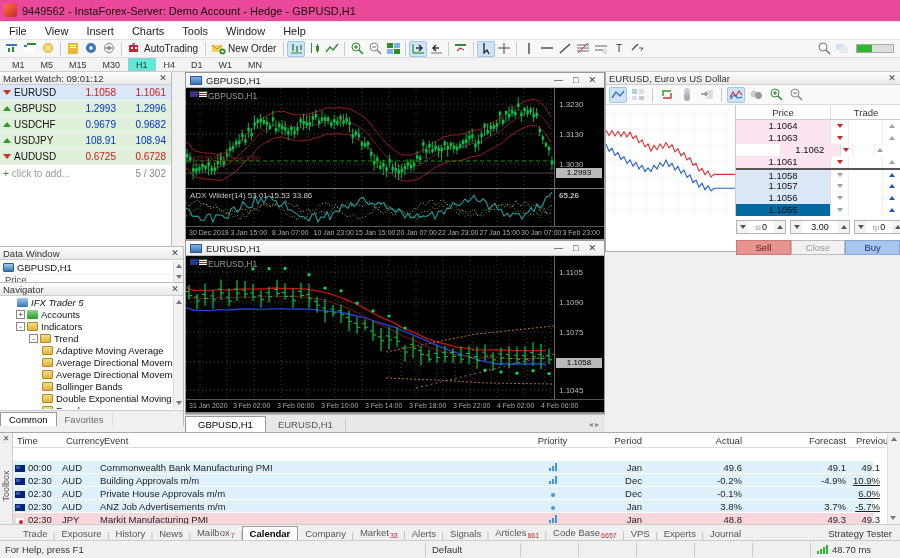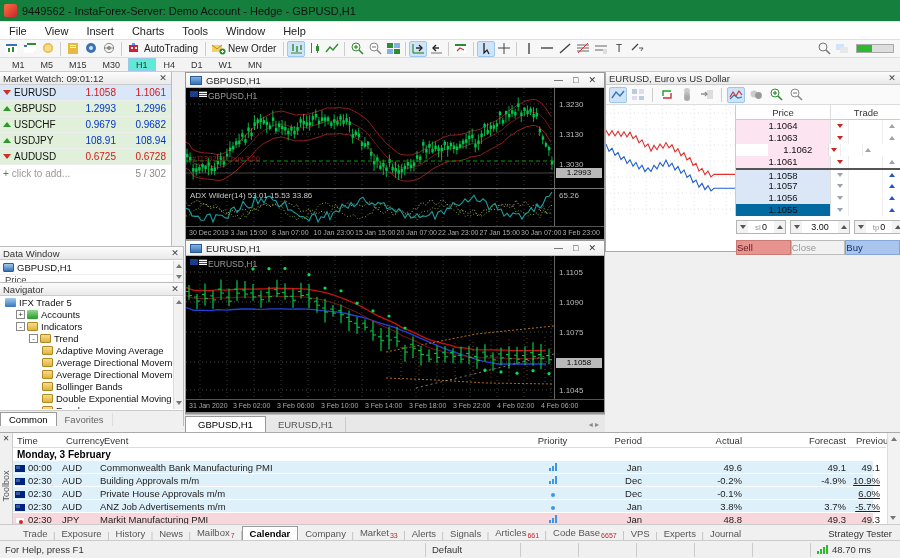--- a/index.html
+++ b/index.html
@@ -2,21 +2,21 @@
 <html><head>
 <meta charset="utf-8">
 <style>
   * { margin:0; padding:0; box-sizing:border-box; }
   html,body { width:900px; height:558px; overflow:hidden; background:#f0f0f0;
     font-family:"Liberation Sans", sans-serif; font-size:11px; color:#222; }
   .abs { position:absolute; }
   #root { position:relative; width:900px; height:558px; background:#f0f0f0; }
 
   
-  #titlebar { left:0; top:0; width:900px; height:22px; background:#15803d; border-bottom:1px solid #e5e5e5;
+  #titlebar { left:0; top:0; width:900px; height:22px; background:#ec4899; border-bottom:1px solid #e5e5e5;
     display:flex; align-items:center; padding-left:4px; }
   #app-logo { width:13px; height:13px; background:linear-gradient(135deg,#ff7043,#c62828); border-radius:2px; margin-right:5px; }
   #titlebar span { font-size:11px; color:#111; }
   #menubar { left:0; top:22px; width:900px; height:18px; background:#fff; border-bottom:1px solid #e0e0e0;
     display:flex; align-items:center; }
   .menu-item { padding:2px 9px; color:#222; cursor:default; }
   #toolbar { left:0; top:40px; width:900px; height:18px; background:#f7f7f7; border-bottom:1px solid #ddd;
     display:flex; align-items:center; padding-left:3px; }
   .tb-group { display:flex; align-items:center; }
   .tb-sep { width:1px; height:14px; background:#ccc; margin:0 3px; }
@@ -91,21 +91,21 @@
   .lrow { position:absolute; display:flex; height:12px; font-size:9.5px; }
   .lp { width:95px; text-align:center; line-height:12px; color:#111; border-right:1px solid #e0e0e0; }
   .lbtn { width:18px; display:flex; align-items:center; justify-content:center; border-right:1px solid #eee; background:#fff; }
   .ltr { width:34px; background:#fff; border-right:1px solid #eee; }
   .controls { position:absolute; display:flex; gap:4px; align-items:center; }
   .spin { display:flex; align-items:center; border:1px solid #b5b5b5; background:#fff; height:14px; }
   .spin .sb { width:11px; height:100%; display:flex; align-items:center; justify-content:center; background:#f2f2f2; }
   .spin .sv { min-width:26px; text-align:center; font-size:9px; color:#111; padding:0 2px; }
   .spin .pfx { color:#999; font-size:8px; margin-right:1px; }
   .tbtns { position:absolute; display:flex; height:15px; }
-  .tbtn { flex:1; font-size:9.5px; text-align:left; line-height:14px; border:1px solid #bbb; }
+  .tbtn { flex:1; font-size:9.5px; text-align:center; line-height:14px; border:1px solid #bbb; }
   .tbtn.sell { background:#e79490; border-color:#c97a72; color:#5c1b1b; }
   .tbtn.closeg { background:#f1f1f1; color:#999; }
   .tbtn.buy { background:#a9c5ee; border-color:#86a6d8; color:#15316b; }
 
   
   #toolbox { left:0; top:432px; width:900px; height:92px; background:#fff; border-top:1px solid #aaa; }
   #tbx-strip { position:absolute; left:0; top:0; width:13px; height:92px; background:#f0f0f0; border-right:1px solid #ccc; }
   #tbx-x { font-size:8px; color:#444; text-align:center; padding-top:1px; }
   #tbx-vlabel { position:absolute; left:-14px; top:48px; transform:rotate(-90deg); transform-origin:center; font-size:9px; color:#555; width:40px; text-align:center; }
   .cal-hdr { position:absolute; top:0; height:15px; font-size:9.5px; color:#333; padding:2px 4px 0 4px; border-bottom:1px solid #ddd; }
@@ -472,21 +472,21 @@
         </div>
     </div>
   </div>
 
   <div id="nav" class="abs">
     <div class="panel-hdr">
       <span>Navigator</span>
       <span class="x">✕</span>
     </div>
     <div id="nav-tree" style="position:relative;height:113px;overflow:hidden;">
-        <div class="tree-row" style="padding-left: 5px;">
+        <div class="tree-row" style="padding-left: 17px; font-style: italic;">
           <span class="ticon" style="background: linear-gradient(rgb(158, 203, 240), rgb(58, 114, 180));"></span>
           <span>IFX Trader 5</span>
         </div>
         <div class="tree-row" style="padding-left: 16px;">
           <span class="exp">+</span>
           <span class="ticon" style="background: linear-gradient(rgb(140, 217, 140), rgb(42, 154, 42));"></span>
           <span>Accounts</span>
         </div>
         <div class="tree-row" style="padding-left: 16px;">
           <span class="exp">-</span>
@@ -831,21 +831,21 @@
           <line x1="230" y1="0" x2="230" y2="37" stroke="#3a3a3a" stroke-width="1" stroke-dasharray="1,3"></line>
           <line x1="257" y1="0" x2="257" y2="37" stroke="#3a3a3a" stroke-width="1" stroke-dasharray="1,3"></line>
           <line x1="284" y1="0" x2="284" y2="37" stroke="#3a3a3a" stroke-width="1" stroke-dasharray="1,3"></line>
           <line x1="311" y1="0" x2="311" y2="37" stroke="#3a3a3a" stroke-width="1" stroke-dasharray="1,3"></line>
           <line x1="338" y1="0" x2="338" y2="37" stroke="#3a3a3a" stroke-width="1" stroke-dasharray="1,3"></line>
           <line x1="365" y1="0" x2="365" y2="37" stroke="#3a3a3a" stroke-width="1" stroke-dasharray="1,3"></line>
           <polyline points="0.0,27.0 3.0,26.2 6.0,23.6 9.0,20.5 12.0,19.8 15.0,16.9 18.0,14.1 21.0,17.0 24.0,17.4 27.0,17.3 30.0,15.4 33.0,19.1 36.0,23.0 39.0,20.0 42.0,25.7 45.0,24.9 48.0,28.4 51.0,25.8 54.0,30.7 57.0,24.7 60.0,29.0 63.0,23.3 66.0,22.0 69.0,18.7 72.0,21.9 75.0,16.2 78.0,15.1 81.0,16.7 84.0,16.5 87.0,15.7 90.0,14.9 93.0,19.4 96.0,16.9 99.0,23.9 102.0,25.5 105.0,28.7 108.0,26.8 111.0,31.2 114.0,27.2 117.0,29.9 120.0,29.0 123.0,24.1 126.0,20.9 129.0,22.9 132.0,17.6 135.0,14.5 138.0,14.3 141.0,13.5 144.0,17.1 147.0,17.0 150.0,15.2 153.0,19.5 156.0,24.1 159.0,26.1 162.0,27.7 165.0,26.9 168.0,25.3 171.0,29.3 174.0,29.6 177.0,27.9 180.0,27.7 183.0,24.4 186.0,24.9 189.0,17.2 192.0,21.1 195.0,14.0 198.0,16.3 201.0,16.6 204.0,17.6 207.0,19.6 210.0,21.1 213.0,20.3 216.0,21.8 219.0,25.4 222.0,22.9 225.0,27.9 228.0,27.0 231.0,30.9 234.0,24.5 237.0,22.4 240.0,22.3 243.0,21.9 246.0,18.8 249.0,19.6 252.0,19.7 255.0,14.8 258.0,18.3 261.0,15.2 264.0,18.4 267.0,20.4 270.0,23.1 273.0,25.6 276.0,19.9 279.0,27.3 282.0,26.2 285.0,26.8 288.0,25.0 291.0,24.6 294.0,27.0 297.0,26.8 300.0,23.9 303.0,22.7 306.0,17.6 309.0,15.0 312.0,18.8 315.0,15.4 318.0,16.0 321.0,14.5 324.0,19.2 327.0,16.4 330.0,23.0 333.0,21.5 336.0,22.3 339.0,25.1 342.0,27.2 345.0,25.3 348.0,25.5 351.0,23.9 354.0,28.6 357.0,20.9 360.0,24.8 363.0,17.8 366.0,16.2" fill="none" stroke="#9acd32" stroke-width="0.8" stroke-dasharray="1,2"></polyline>
           <polyline points="0.0,13.5 3.0,17.7 6.0,13.7 9.0,12.7 12.0,10.9 15.0,14.9 18.0,15.0 21.0,15.7 24.0,19.4 27.0,18.8 30.0,18.3 33.0,19.8 36.0,22.1 39.0,25.3 42.0,24.3 45.0,20.1 48.0,23.1 51.0,21.7 54.0,20.0 57.0,20.9 60.0,20.7 63.0,24.8 66.0,18.5 69.0,21.4 72.0,17.5 75.0,16.9 78.0,15.1 81.0,14.4 84.0,17.8 87.0,16.0 90.0,15.6 93.0,17.6 96.0,16.0 99.0,11.3 102.0,14.1 105.0,14.7 108.0,17.8 111.0,15.3 114.0,22.3 117.0,22.1 120.0,22.1 123.0,19.6 126.0,24.9 129.0,23.2 132.0,24.9 135.0,22.4 138.0,22.7 141.0,25.5 144.0,24.8 147.0,19.0 150.0,17.7 153.0,19.1 156.0,18.7 159.0,16.9 162.0,13.4 165.0,16.8 168.0,14.8 171.0,15.6 174.0,16.3 177.0,17.6 180.0,15.1 183.0,12.8 186.0,14.3 189.0,19.0 192.0,19.7 195.0,23.0 198.0,24.6 201.0,21.8 204.0,20.2 207.0,26.1 210.0,24.8 213.0,21.4 216.0,21.6 219.0,23.8 222.0,25.8 225.0,24.6 228.0,19.0 231.0,20.5 234.0,14.4 237.0,13.7 240.0,16.2 243.0,11.9 246.0,11.1 249.0,15.6 252.0,14.9 255.0,11.1 258.0,11.3 261.0,15.6 264.0,16.3 267.0,13.9 270.0,17.1 273.0,22.1 276.0,21.7 279.0,22.3 282.0,24.6 285.0,22.4 288.0,20.0 291.0,26.4 294.0,26.1 297.0,21.5 300.0,20.6 303.0,22.5 306.0,20.4 309.0,20.3 312.0,16.7 315.0,15.7 318.0,17.4 321.0,17.0 324.0,15.6 327.0,17.5 330.0,11.0 333.0,16.2 336.0,16.8 339.0,12.0 342.0,15.4 345.0,19.4 348.0,15.5 351.0,16.1 354.0,22.4 357.0,16.6 360.0,24.4 363.0,24.3 366.0,23.6" fill="none" stroke="#e8d8a0" stroke-width="0.8" stroke-dasharray="1,2"></polyline>
           <polyline points="0.0,19.3 3.0,20.5 6.0,26.9 9.0,27.4 12.0,27.1 15.0,31.3 18.0,31.2 21.0,25.9 24.0,24.9 27.0,33.0 30.0,25.6 33.0,26.3 36.0,26.3 39.0,28.8 42.0,29.3 45.0,19.9 48.0,18.1 51.0,23.3 54.0,20.4 57.0,12.5 60.0,16.7 63.0,19.1 66.0,17.9 69.0,7.3 72.0,14.8 75.0,9.3 78.0,13.9 81.0,7.8 84.0,7.2 87.0,11.0 90.0,11.7 93.0,17.9 96.0,15.6 99.0,12.5 102.0,21.2 105.0,20.8 108.0,23.3 111.0,25.1 114.0,27.7 117.0,27.6 120.0,29.1 123.0,31.8 126.0,25.8 129.0,24.7 132.0,33.0 135.0,27.8 138.0,28.5 141.0,22.6 144.0,30.6 147.0,23.9 150.0,21.9 153.0,23.0 156.0,15.2 159.0,17.4 162.0,19.3 165.0,13.6 168.0,17.6 171.0,15.0 174.0,9.8 177.0,8.3 180.0,13.0 183.0,15.6 186.0,13.9 189.0,16.3 192.0,13.5 195.0,14.6 198.0,13.6 201.0,19.7 204.0,18.6 207.0,20.3 210.0,23.1 213.0,19.7 216.0,23.8 219.0,28.9 222.0,24.4 225.0,29.1 228.0,28.3 231.0,24.8 234.0,28.6 237.0,26.9 240.0,27.5 243.0,26.1 246.0,22.6 249.0,30.1 252.0,23.2 255.0,21.6 258.0,25.0 261.0,19.1 264.0,19.4 267.0,13.5 270.0,15.5 273.0,16.6 276.0,14.0 279.0,9.8 282.0,13.0 285.0,10.2 288.0,6.2 291.0,11.7 294.0,12.9 297.0,9.8 300.0,12.3 303.0,20.7 306.0,16.6 309.0,14.3 312.0,21.1 315.0,20.1 318.0,27.1 321.0,24.4 324.0,27.8 327.0,23.9 330.0,25.0 333.0,24.5 336.0,30.2 339.0,25.0 342.0,23.6 345.0,18.9 348.0,22.5 351.0,14.9 354.0,19.0 357.0,15.1 360.0,7.7 363.0,7.3 366.0,3.0" fill="none" stroke="#18a0a0" stroke-width="1.1"></polyline>
         </svg><div class="ind-lbl">ADX Wilder(14) 53.01 15.53 33.86</div><div class="scale-col">
-          <div class="scale-lbl" style="top: 2px;">65.26</div>
+          <div class="scale-lbl" style="top: 2px; font-weight: bold;">65.26</div>
         </div></div>
     <div id="gbp-axis" class="axis-strip">
         <span class="axis-lbl" style="left: 3px;">30 Dec 2019</span>
         <span class="axis-lbl" style="left: 44.5px;">3 Jan 15:00</span>
         <span class="axis-lbl" style="left: 86px;">8 Jan 07:00</span>
         <span class="axis-lbl" style="left: 127.5px;">10 Jan 23:00</span>
         <span class="axis-lbl" style="left: 169px;">15 Jan 15:00</span>
         <span class="axis-lbl" style="left: 210.5px;">20 Jan 07:00</span>
         <span class="axis-lbl" style="left: 252px;">22 Jan 23:00</span>
         <span class="axis-lbl" style="left: 293.5px;">27 Jan 15:00</span>
@@ -1188,21 +1188,21 @@
       <div class="lrow" style="left: 130px; top: 60px; width: 165px;">
         <div class="lp" style="background: rgb(252, 228, 241);">1.1063</div>
         <div class="lbtn">
           <span class="tri" style="border-left: 3px solid transparent; border-right: 3px solid transparent; border-top: 4px solid rgb(204, 34, 34);"></span>
         </div>
         <div class="ltr"></div>
         <div class="lbtn" style="border-right: none;">
           <span class="tri" style="border-left: 3px solid transparent; border-right: 3px solid transparent; border-bottom: 4px solid rgb(154, 164, 176);"></span>
         </div>
       </div>
-      <div class="lrow" style="left: 130px; top: 72px; width: 138px; padding-left: 32px;">
+      <div class="lrow" style="left: 142px; top: 72px; width: 138px; padding-left: 32px;">
         <div class="lp" style="background: rgb(252, 228, 241);">1.1062</div>
         <div class="lbtn">
           <span class="tri" style="border-left: 3px solid transparent; border-right: 3px solid transparent; border-top: 4px solid rgb(204, 34, 34);"></span>
         </div>
         <div class="ltr"></div>
         <div class="lbtn" style="border-right: none;">
           <span class="tri" style="border-left: 3px solid transparent; border-right: 3px solid transparent; border-bottom: 4px solid rgb(154, 164, 176);"></span>
         </div>
       </div>
       <div class="lrow" style="left: 130px; top: 84px; width: 165px;">
@@ -1465,21 +1465,20 @@
     </div>
     <div id="calendar" style="position:absolute;left:13px;top:0;width:874px;height:92px;overflow:hidden;">
         <div class="cal-hdr" style="left: 0px; width: 49px;">Time</div>
         <div class="cal-hdr" style="left: 49px; width: 38px;">Currency</div>
         <div class="cal-hdr" style="left: 87px; width: 425px;">Event</div>
         <div class="cal-hdr" style="left: 512px; width: 55px; text-align: center;">Priority</div>
         <div class="cal-hdr" style="left: 567px; width: 68px; text-align: right; padding-right: 6px;">Period</div>
         <div class="cal-hdr" style="left: 635px; width: 100px; text-align: right; padding-right: 6px;">Actual</div>
         <div class="cal-hdr" style="left: 735px; width: 104px; text-align: right; padding-right: 6px;">Forecast</div>
         <div class="cal-hdr" style="left: 839px; width: 34px; text-align: right; padding-right: 6px;">Previous</div>
-        <div class="cal-group" style="left: 0px; top: 15px; width: 860px;">Monday, 3 February</div>
         <div style="position: absolute; left: 0px; top: 28px; width: 860px; height: 13px; background: rgb(222, 240, 249); border-bottom: 1px solid rgb(255, 255, 255);"></div>
         <div class="cal-cell" style="left: 2px; top: 28px; width: 47px;"><span class="flag" style="background: rgb(0, 36, 125);"><span style="position: absolute; left: 1px; top: 1px; width: 4px; height: 3px; background: rgb(58, 92, 168);"></span></span><span>00:00</span></div>
         <div class="cal-cell" style="left: 49px; top: 28px; width: 38px;">AUD</div>
         <div class="cal-cell" style="left: 87px; top: 28px; width: 425px;">Commonwealth Bank Manufacturing PMI</div>
         <div class="cal-cell" style="left: 512px; top: 28px; width: 55px; text-align: center;"><span class="prio-med">
             <i style="height: 3px;"></i>
             <i style="height: 5px;"></i>
             <i style="height: 8px;"></i>
           </span></div>
         <div class="cal-cell r" style="left: 567px; top: 28px; width: 68px;">Jan</div>

